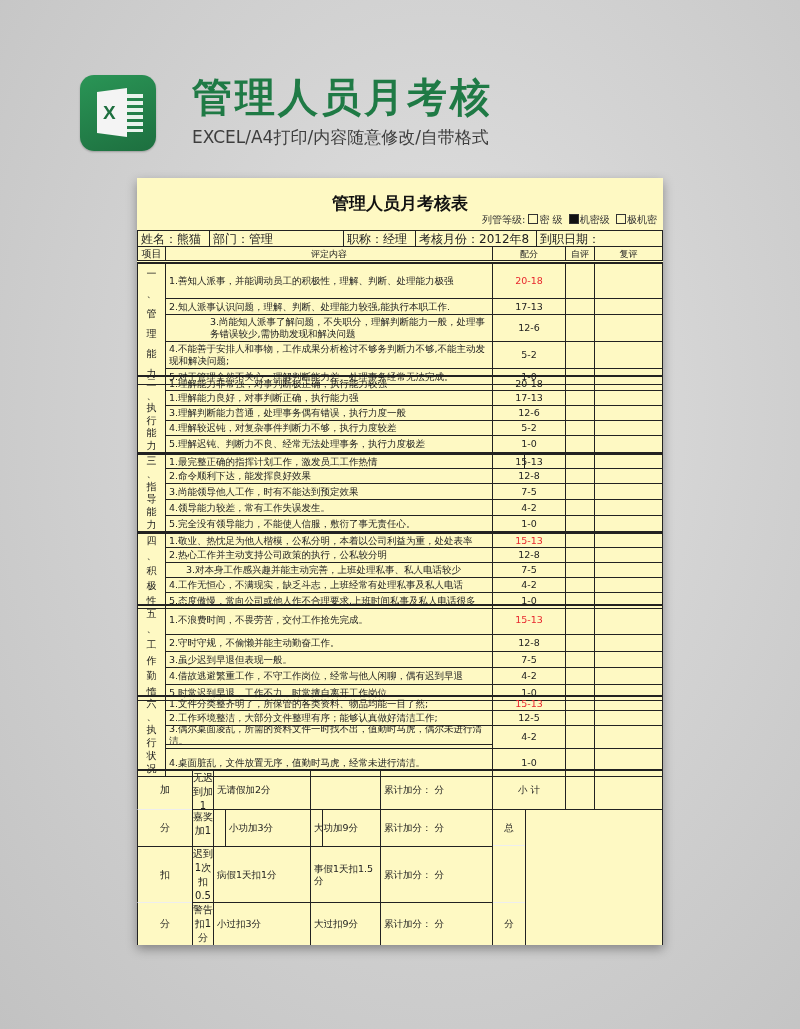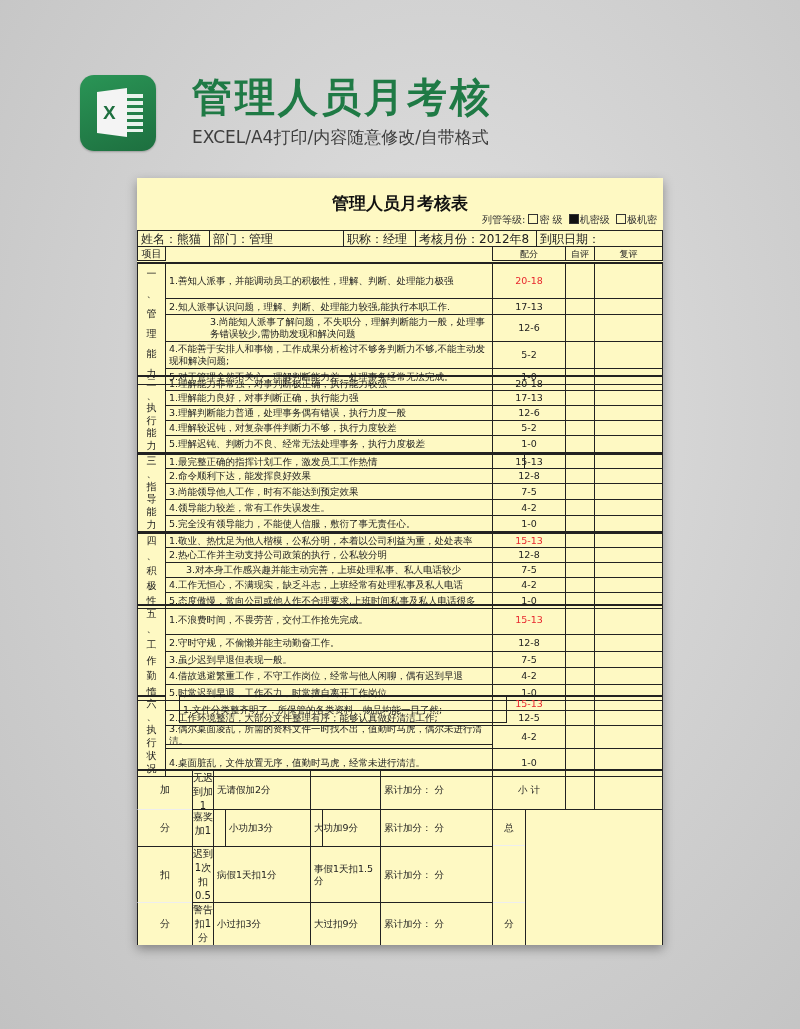--- a/index.html
+++ b/index.html
@@ -50,20 +50,21 @@
     <span class="box"></span><span>极机密</span>
   </div>
 
   <div class="cell l info" style="left:0;top:52px;width:73px;height:17px;">姓名：熊猫</div>
   <div class="cell l info" style="left:72px;top:52px;width:135px;height:17px;">部门：管理</div>
   <div class="cell l info" style="left:206px;top:52px;width:73px;height:17px;">职称：经理</div>
   <div class="cell l info" style="left:278px;top:52px;width:122px;height:17px;">考核月份：2012年8</div>
   <div class="cell l info" style="left:399px;top:52px;width:127px;height:17px;">到职日期：</div>
 
   <div class="cell c" style="left:0;top:68px;width:29px;height:15px;font-size:10px;">项目</div>
+  <div class="cell c" style="left:28px;top:68px;width:328px;height:15px;font-size:9px;">评定内容</div>
   <div class="cell c" style="left:355px;top:68px;width:74px;height:15px;font-size:9px;">配分</div>
   <div class="cell c" style="left:428px;top:68px;width:30px;height:15px;font-size:9px;">自评</div>
   <div class="cell c" style="left:457px;top:68px;width:69px;height:15px;font-size:9px;">复评</div>
 
   <div id="sections">
       <div class="cell c vert" style="left: 0px; top: 84px; width: 29px; height: 123px; border-top-width: 2px;">
         <span>一</span>
         <span>、</span>
         <span>管</span>
         <span>理</span>
@@ -202,21 +203,21 @@
       <div class="cell c" style="left: 428px; top: 506px; width: 30px; height: 17px;"></div>
       <div class="cell c" style="left: 457px; top: 506px; width: 69px; height: 17px;"></div>
       <div class="cell c vert" style="left: 0px; top: 517px; width: 29px; height: 82px; border-top-width: 2px;">
         <span>六</span>
         <span>、</span>
         <span>执</span>
         <span>行</span>
         <span>状</span>
         <span>况</span>
       </div>
-      <div class="cell l" style="left: 28px; top: 517px; width: 328px; height: 28px; border-top-width: 2px; margin-left: 14px;">1.文件分类整齐明了，所保管的各类资料、物品均能一目了然;</div>
+      <div class="cell l" style="left: 28px; top: 517px; width: 328px; height: 16px; border-top-width: 2px;">1.文件分类整齐明了，所保管的各类资料、物品均能一目了然;</div>
       <div class="cell c red" style="left: 355px; top: 517px; width: 74px; height: 16px; border-top-width: 2px;">15-13</div>
       <div class="cell c" style="left: 428px; top: 517px; width: 30px; height: 16px; border-top-width: 2px;"></div>
       <div class="cell c" style="left: 457px; top: 517px; width: 69px; height: 16px; border-top-width: 2px;"></div>
       <div class="cell l" style="left: 28px; top: 532px; width: 328px; height: 16px;">2.工作环境整洁，大部分文件整理有序；能够认真做好清洁工作;</div>
       <div class="cell c" style="left: 355px; top: 532px; width: 74px; height: 16px;">12-5</div>
       <div class="cell c" style="left: 428px; top: 532px; width: 30px; height: 16px;"></div>
       <div class="cell c" style="left: 457px; top: 532px; width: 69px; height: 16px;"></div>
       <div class="cell l" style="left: 28px; top: 547px; width: 328px; height: 20px;">3.偶尔桌面凌乱，所需的资料文件一时找不出，值勤时马虎，偶尔未进行清洁。</div>
       <div class="cell c" style="left: 355px; top: 547px; width: 74px; height: 24px;">4-2</div>
       <div class="cell c" style="left: 428px; top: 547px; width: 30px; height: 24px;"></div>

